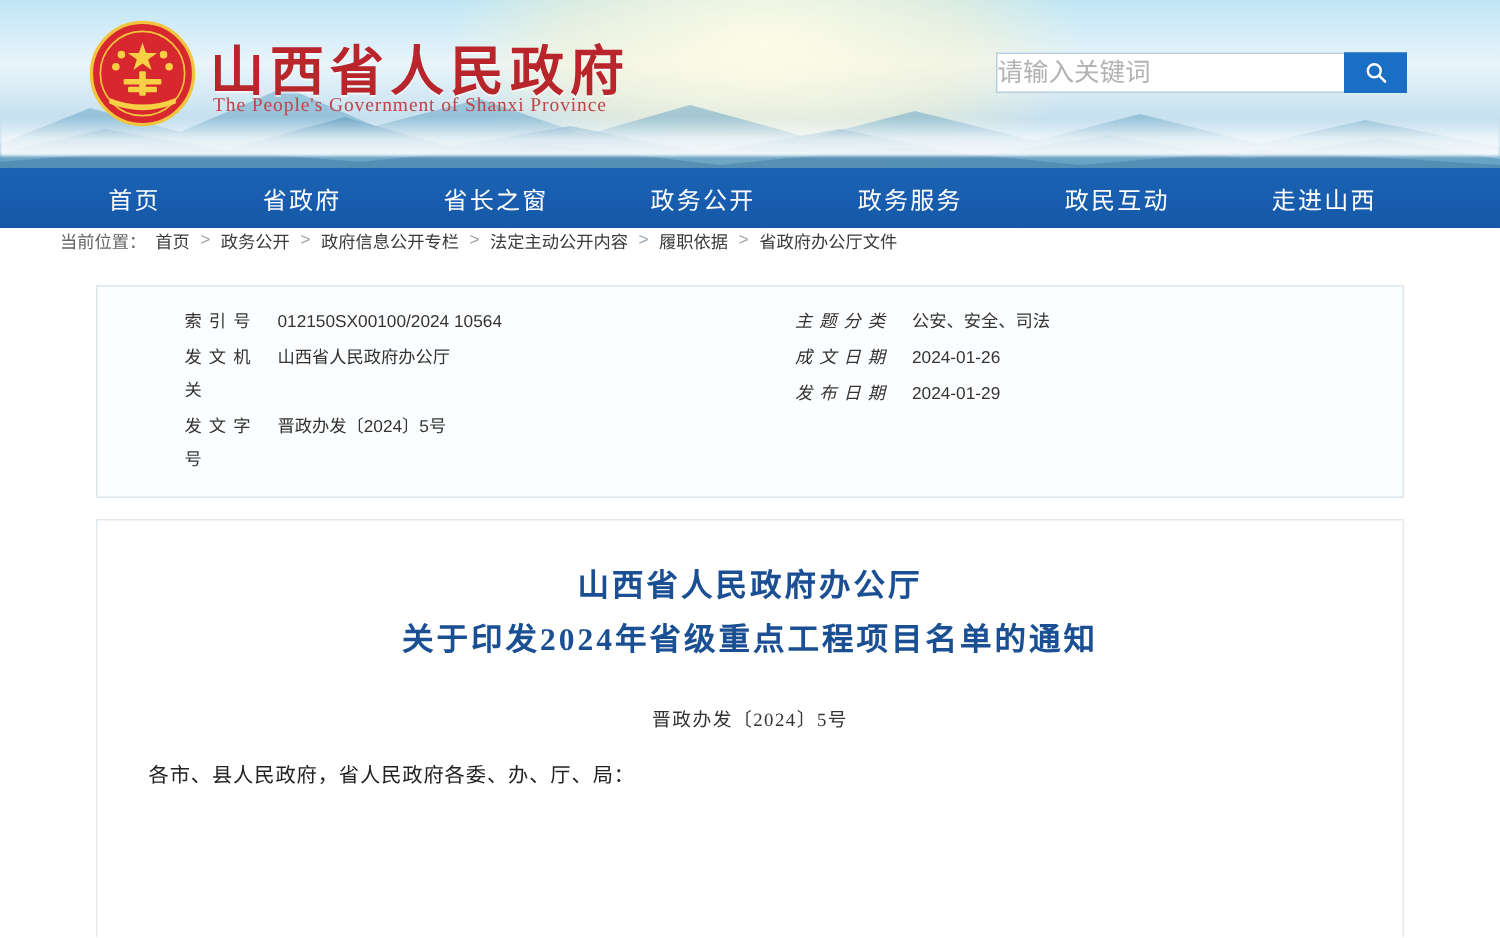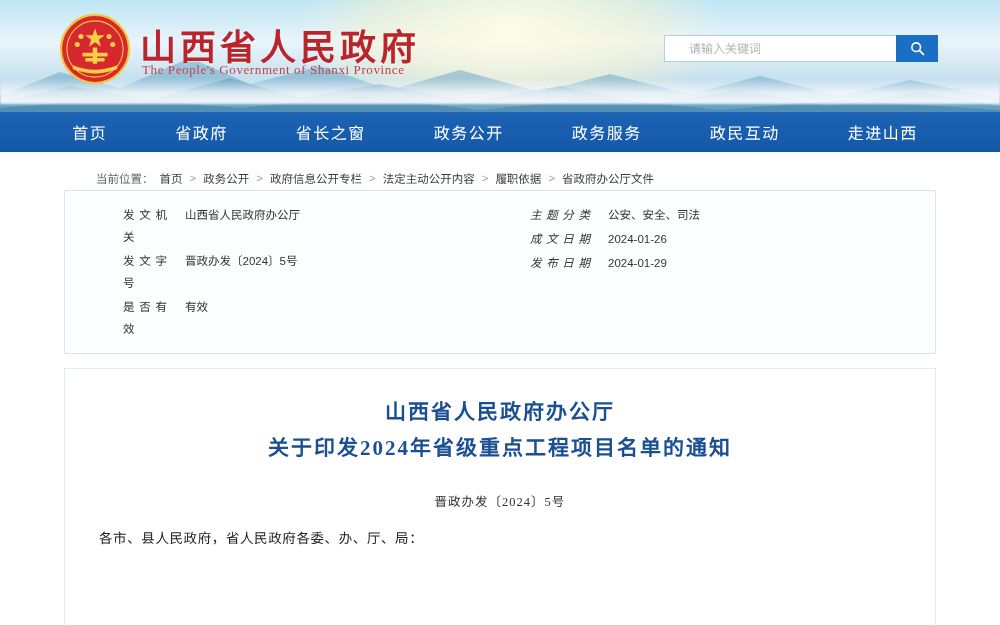--- a/index.html
+++ b/index.html
@@ -57,23 +57,23 @@
   .searchbox {
     position: absolute; right: 62px; top: 35px;
     display: flex; align-items: stretch;
     height: 27px;
   }
   .searchbox input {
     width: 232px; height: 27px;
     border: 1px solid #b7cfdd;
     border-right: none;
     background: #ffffff;
-    font-size: 12px;
-    color: #333;
-    padding: 0 24px;
+    font-size: 17px;
+    color: #333;
+    padding: 0 0;
     outline: none;
     font-family: "Liberation Sans", sans-serif;
   }
   .searchbox input::placeholder { color: #b3b3b3; }
   .search-btn {
     width: 42px; height: 27px;
     background: #1a6fc4;
     border: 1px solid #1a6fc4;
     display: flex; align-items: center; justify-content: center;
     cursor: pointer;
@@ -93,22 +93,22 @@
     padding: 0 34px;
     font-family: "Liberation Serif", "DejaVu Serif", serif;
     white-space: nowrap;
   }
   .nav a:first-child { padding-left: 24px; }
 
   
   .crumb-wrap {
     width: 1000px; height: 34px;
     background: #ffffff;
-    display: flex; align-items: flex-end;
-    padding-left: 96px;
+    display: flex; align-items: flex-start;
+    padding-left: 40px;
     border-bottom: 0;
   }
   .crumb {
     font-size: 11.5px; color: #555;
     display: flex; align-items: center; flex-wrap: nowrap;
   }
   .crumb .lbl { color: #666; margin-right: 6px; }
   .crumb .item { color: #3b3b3b; white-space: nowrap; }
   .crumb .sep { color: #9aa4ab; margin: 0 7px; }
 
@@ -242,30 +242,30 @@
     <span class="sep">&gt;</span>
     <span class="item">履职依据</span>
     <span class="sep">&gt;</span>
     <span class="item">省政府办公厅文件</span>
   </div>
 </div>
 
 <div class="meta">
   <div class="col left">
     <div class="row">
+      <span class="k">索引号</span>
+      <span class="v">012150SX00100/2024 10564</span>
+    </div>
+    <div class="row">
       <span class="k">发文机关</span>
       <span class="v">山西省人民政府办公厅</span>
     </div>
     <div class="row">
       <span class="k">发文字号</span>
       <span class="v">晋政办发〔2024〕5号</span>
-    </div>
-    <div class="row">
-      <span class="k">是否有效</span>
-      <span class="v">有效</span>
     </div>
   </div>
 
   <div class="col right">
     <div class="row">
       <span class="k">主题分类</span>
       <span class="v">公安、安全、司法</span>
     </div>
     <div class="row">
       <span class="k">成文日期</span>

